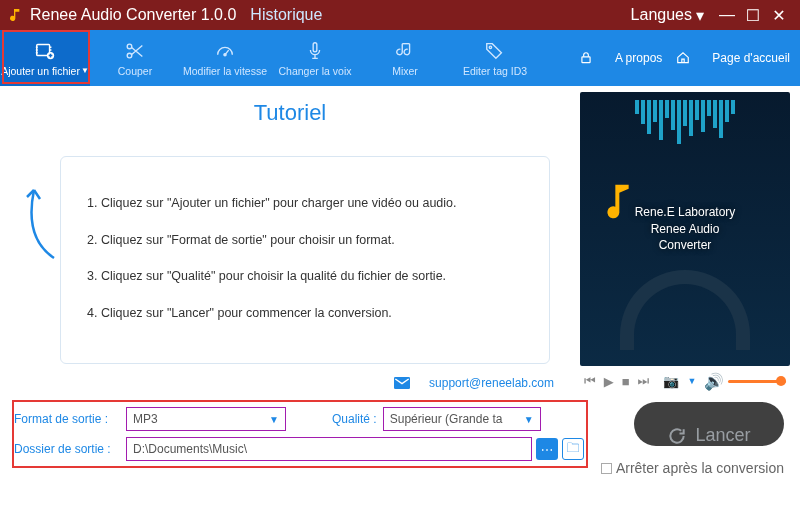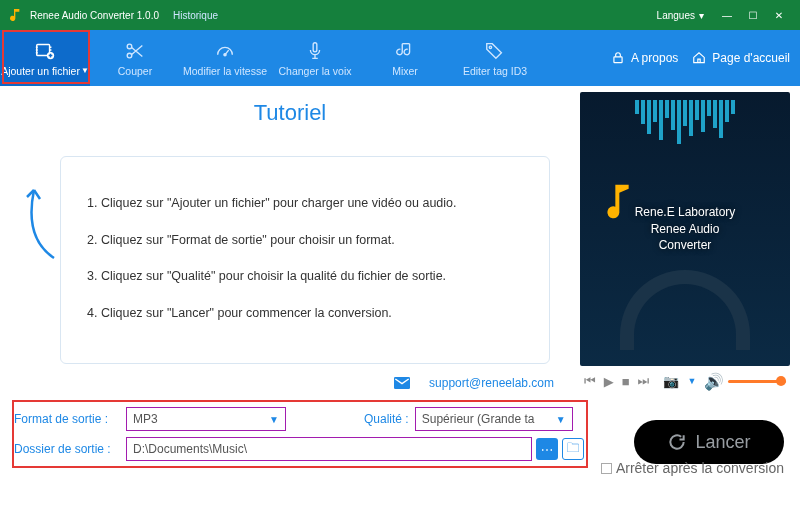--- a/index.html
+++ b/index.html
@@ -1,30 +1,30 @@
 <!DOCTYPE html>
 <html><head>
 <meta charset="utf-8">
 <style>
 *{box-sizing:border-box;margin:0;padding:0;font-family:"Segoe UI",Arial,sans-serif}
 body{width:800px;height:513px;overflow:hidden;background:#fff}
-.titlebar{height:30px;background:#15803d;display:flex;align-items:center;padding:0 8px;color:#fff;font-size:10px}
+.titlebar{height:30px;background:#7f1d1d;display:flex;align-items:center;padding:0 8px;color:#fff;font-size:16px}
 .titlebar .logo{width:16px;height:16px;margin-right:6px}
 .titlebar .title{flex:0 0 auto}
 .titlebar .hist{margin-left:14px;color:#cfe6ff}
 .titlebar .spacer{flex:1}
 .titlebar .langs{display:flex;align-items:center;gap:4px;margin-right:10px;cursor:pointer}
 .titlebar .winbtn{width:26px;height:26px;display:flex;align-items:center;justify-content:center;cursor:pointer;color:#fff}
 .toolbar{height:56px;background:#1e88e5;display:flex;align-items:stretch;color:#cfe6ff;font-size:10.5px;position:relative}
 .tool{width:90px;display:flex;flex-direction:column;align-items:center;justify-content:center;gap:3px;cursor:pointer}
 .tool svg{width:22px;height:22px}
 .tool.add{background:#0d6bcb;color:#fff}
 .tool.add svg{stroke:#fff}
 .toolbar .right{position:absolute;right:10px;top:0;height:100%;display:flex;align-items:center;gap:14px;font-size:12px;color:#fff}
-.rlink{display:flex;align-items:flex-end;gap:6px;cursor:pointer}
+.rlink{display:flex;align-items:flex-end;gap:22px;cursor:pointer}
 .red-box{position:absolute;border:2px solid #e53935;pointer-events:none}
 .content{display:flex;height:310px;padding:6px 10px 0 10px;gap:10px;position:relative}
 .left{flex:1;position:relative}
 .tuttitle{text-align:center;color:#1e88e5;font-size:22px;margin-top:8px}
 .tutbox{margin:30px 20px 0 50px;border:1px solid #d9e6f2;border-radius:6px;padding:30px 26px;color:#333;font-size:12.5px;line-height:2.6}
 .tutbox ol{list-style:none}
 .tutbox li{margin-bottom:4px}
 .support{position:absolute;bottom:6px;right:16px;display:flex;align-items:center;gap:19px;color:#1e88e5;font-size:12px;cursor:pointer}
 .preview{width:210px;display:flex;flex-direction:column}
 .video{flex:1;background:linear-gradient(#071a2e,#0b2a44);border-radius:2px;display:flex;align-items:center;justify-content:center;position:relative;overflow:hidden}
@@ -38,21 +38,21 @@
 .controls .vol{flex:1;display:flex;align-items:center;gap:4px}
 .slider{flex:1;height:3px;background:#ff7a29;position:relative;border-radius:2px}
 .slider::after{content:"";position:absolute;right:0;top:-4px;width:10px;height:10px;border-radius:50%;background:#ff7a29}
 .bottom{padding:8px 14px 4px 14px;position:relative}
 .row{display:flex;align-items:center;font-size:12px;color:#333;height:30px}
 .row label{color:#1e88e5;white-space:nowrap}
 .select{border:1px solid #a21caf;height:24px;display:flex;align-items:center;padding:0 6px;background:#fff;color:#555;font-size:12px;cursor:pointer;position:relative}
 .select .arrow{position:absolute;right:6px;color:#1e88e5;font-size:10px}
 .pathctl{display:flex;gap:4px;margin-left:4px}
 .pathbtn{width:22px;height:22px;background:#1e88e5;border-radius:3px;display:flex;align-items:center;justify-content:center;color:#fff;font-size:13px;cursor:pointer}
-.lancer{width:150px;height:44px;border-radius:22px;background:#000000;color:#989da2;font-size:18px;display:flex;align-items:center;justify-content:center;gap:8px;cursor:pointer;position:absolute;right:16px;top:24px}
+.lancer{width:150px;height:44px;border-radius:22px;background:#404040;color:#989da2;font-size:18px;display:flex;align-items:flex-end;justify-content:center;gap:8px;cursor:pointer;position:absolute;right:16px;top:6px}
 .stopafter{position:absolute;right:16px;top:64px;font-size:14px;color:#666;display:flex;align-items:center;gap:4px}
 .arrow-svg{position:absolute;left:16px;top:92px;pointer-events:none}
 </style>
 </head>
 <body>
 
 <div class="titlebar">
   <svg class="logo" viewBox="0 0 24 24">
       <path fill="#ffb300" d="M9 3v10.6A4 4 0 1 0 11 17V7h6V3z"></path>
     </svg>
@@ -209,21 +209,21 @@
 </div>
 
 <div class="bottom">
   <div class="red-box" style="left:12px;top:4px;width:576px;height:68px"></div>
   <div class="row">
     <label style="width:112px">Format de sortie :</label>
     <div class="select" style="width:160px">
       <span>MP3</span>
       <span class="arrow">▼</span>
     </div>
-    <label style="margin-left:78px;margin-right:6px">Qualité :</label>
+    <label style="margin-left:46px;margin-right:6px">Qualité :</label>
     <div class="select" style="width:158px">
       <span>Supérieur (Grande ta</span>
       <span class="arrow">▼</span>
     </div>
   </div>
   <div class="row">
     <label style="width:112px">Dossier de sortie :</label>
     <div class="select" style="width:406px">
       <span>D:\Documents\Music\</span>
     </div>

